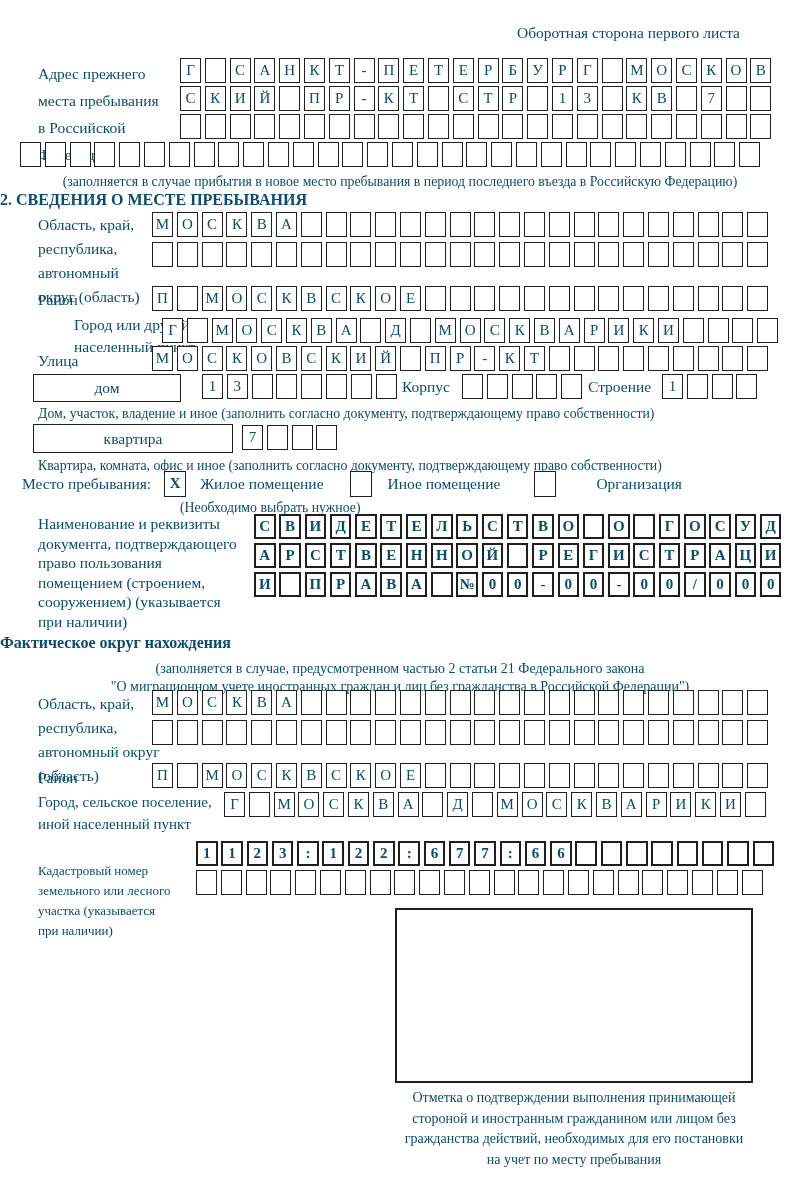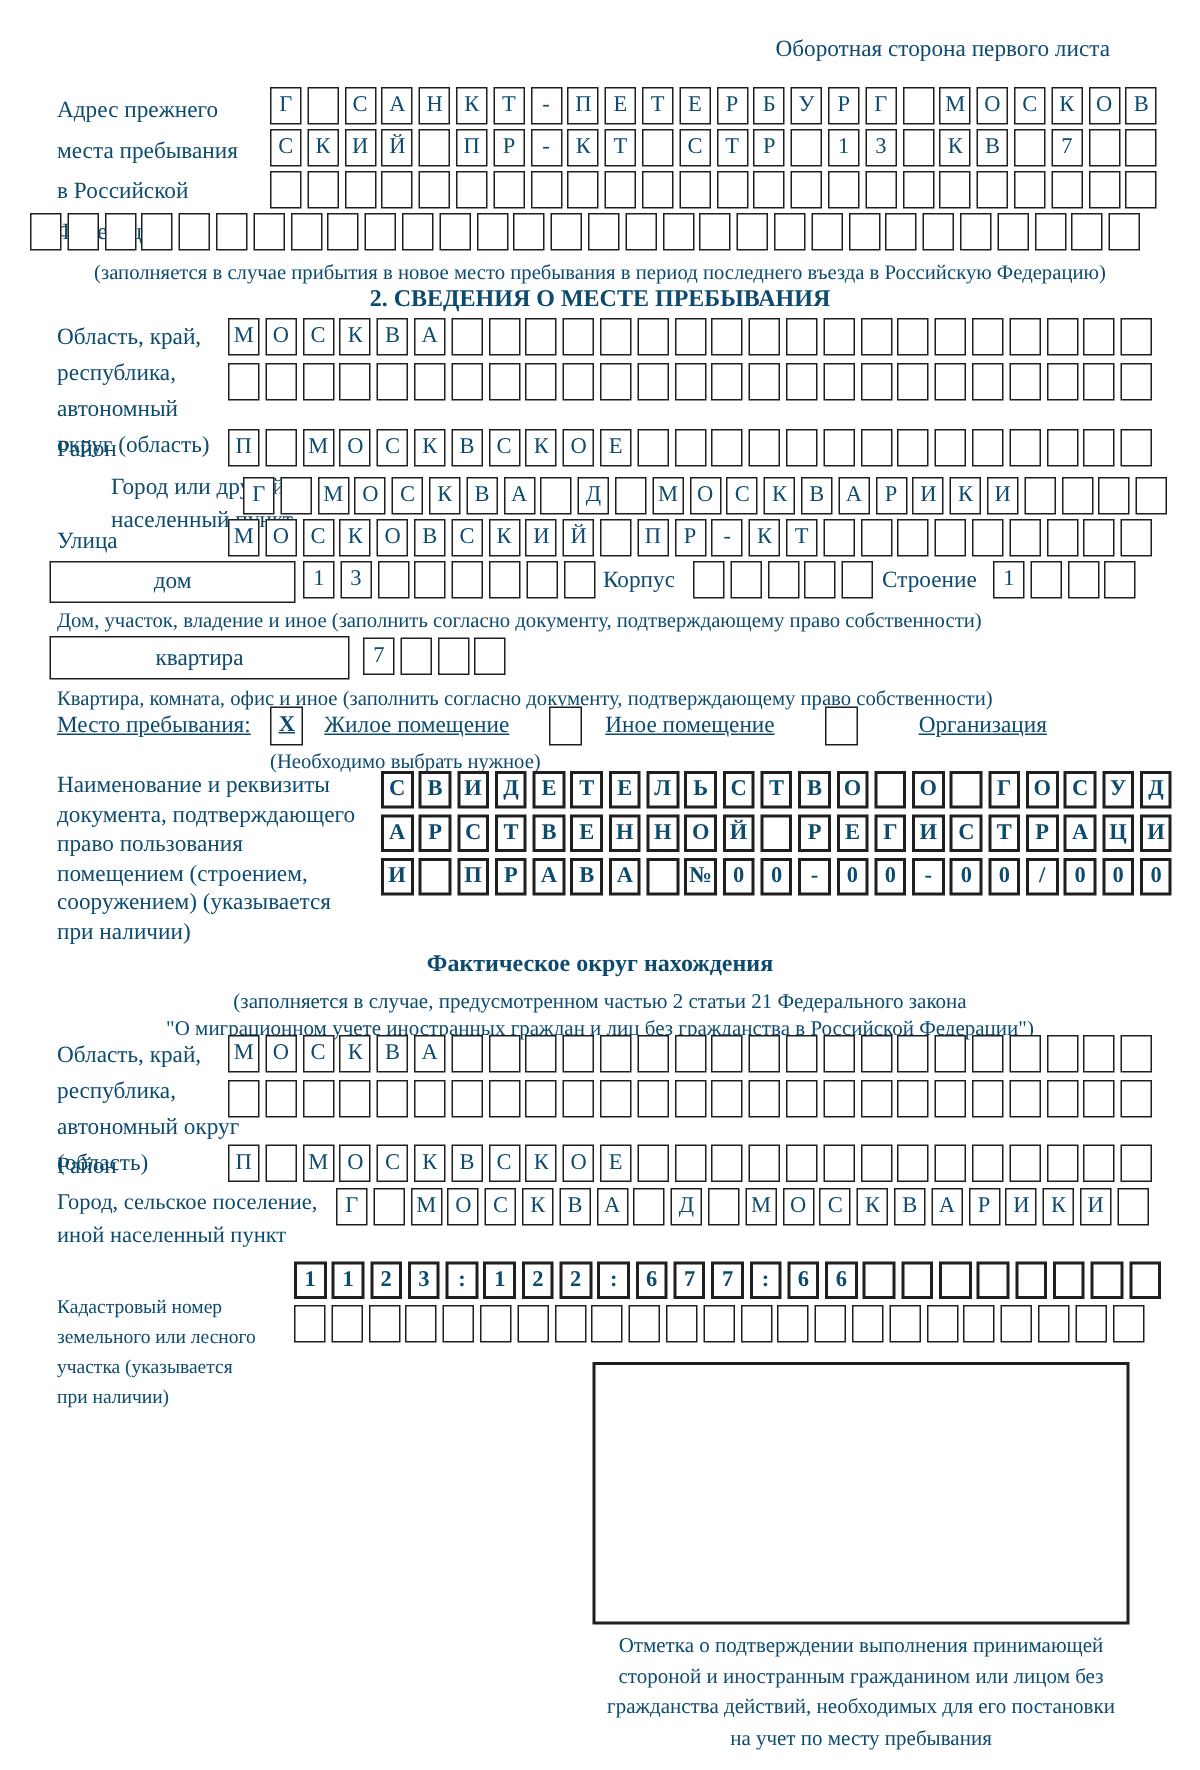--- a/index.html
+++ b/index.html
@@ -3,21 +3,21 @@
 <meta charset="utf-8">
 <style>
   html,body{margin:0;padding:0;background:#fff;}
   .page{
     position:relative;width:800px;height:1180px;background:#ffffff;
     font-family:"Liberation Serif","DejaVu Serif",serif;color:#0c4a6e;overflow:hidden;
   }
   .label{position:absolute;font-size:15.5px;line-height:24px;white-space:pre-line;}
   .note{position:absolute;font-size:13.8px;line-height:17px;}
   .center{left:0;width:800px;text-align:center;}
-  .title{position:absolute;left:0;width:800px;text-align:center;font-weight:bold;font-size:16px;}
+  .title{position:absolute;left:0;width:800px;text-align:left;font-weight:bold;font-size:16px;}
   .cellrow{position:absolute;display:flex;gap:3.8px;}
   .cell{
     flex:none;width:21px;height:25px;border:1.6px solid #1f1f1f;
     display:flex;align-items:center;justify-content:center;
     font-size:15px;line-height:1;background:#fff;box-sizing:border-box;
   }
   .boldcells .cell{border-width:2px;font-weight:bold;width:21.5px;}
   .bigfield{
     position:absolute;border:1.7px solid #1f1f1f;background:#fff;box-sizing:border-box;
     display:flex;align-items:center;justify-content:center;font-size:15.5px;
@@ -297,21 +297,21 @@
       <div class="cell"></div>
       <div class="cell"></div>
       <div class="cell"></div>
       <div class="cell"></div>
       <div class="cell"></div>
       <div class="cell"></div>
       <div class="cell"></div>
       <div class="cell"></div>
     </div>
 
-  <div class="bigfield" style="left:33px;top:374px;width:164px;height:28px;text-align:center;">дом</div>
+  <div class="bigfield" style="left:33px;top:374px;width:148px;height:28px;text-align:center;">дом</div>
   <div class="cellrow" style="left:202px;top:374px;">
       <div class="cell">1</div>
       <div class="cell">3</div>
       <div class="cell"></div>
       <div class="cell"></div>
       <div class="cell"></div>
       <div class="cell"></div>
       <div class="cell"></div>
       <div class="cell"></div>
     </div>
@@ -334,21 +334,21 @@
 
   <div class="bigfield" style="left:33px;top:424px;width:200px;height:29px;">квартира</div>
   <div class="cellrow" style="left:242px;top:425px;">
       <div class="cell">7</div>
       <div class="cell"></div>
       <div class="cell"></div>
       <div class="cell"></div>
     </div>
   <div class="note" style="left:38px;top:457px;">Квартира, комната, офис и иное (заполнить согласно документу, подтверждающему право собственности)</div>
 
-  <div class="stayrow" style="left:38px;top:470px;height:27px;text-decoration:underline;">
+  <div class="stayrow" style="left:22px;top:470px;height:27px;">
     <span>Место пребывания:</span>
     <span class="checkcell" style="margin-left:13px;">X</span>
     <span style="margin-left:14px;">Жилое помещение</span>
     <span class="checkcell" style="margin-left:26px;"></span>
     <span style="margin-left:16px;">Иное помещение</span>
     <span class="checkcell" style="margin-left:34px;"></span>
     <span style="margin-left:40px;">Организация</span>
   </div>
   <div class="note" style="left:180px;top:499px;width:320px;">(Необходимо выбрать нужное)</div>
 

